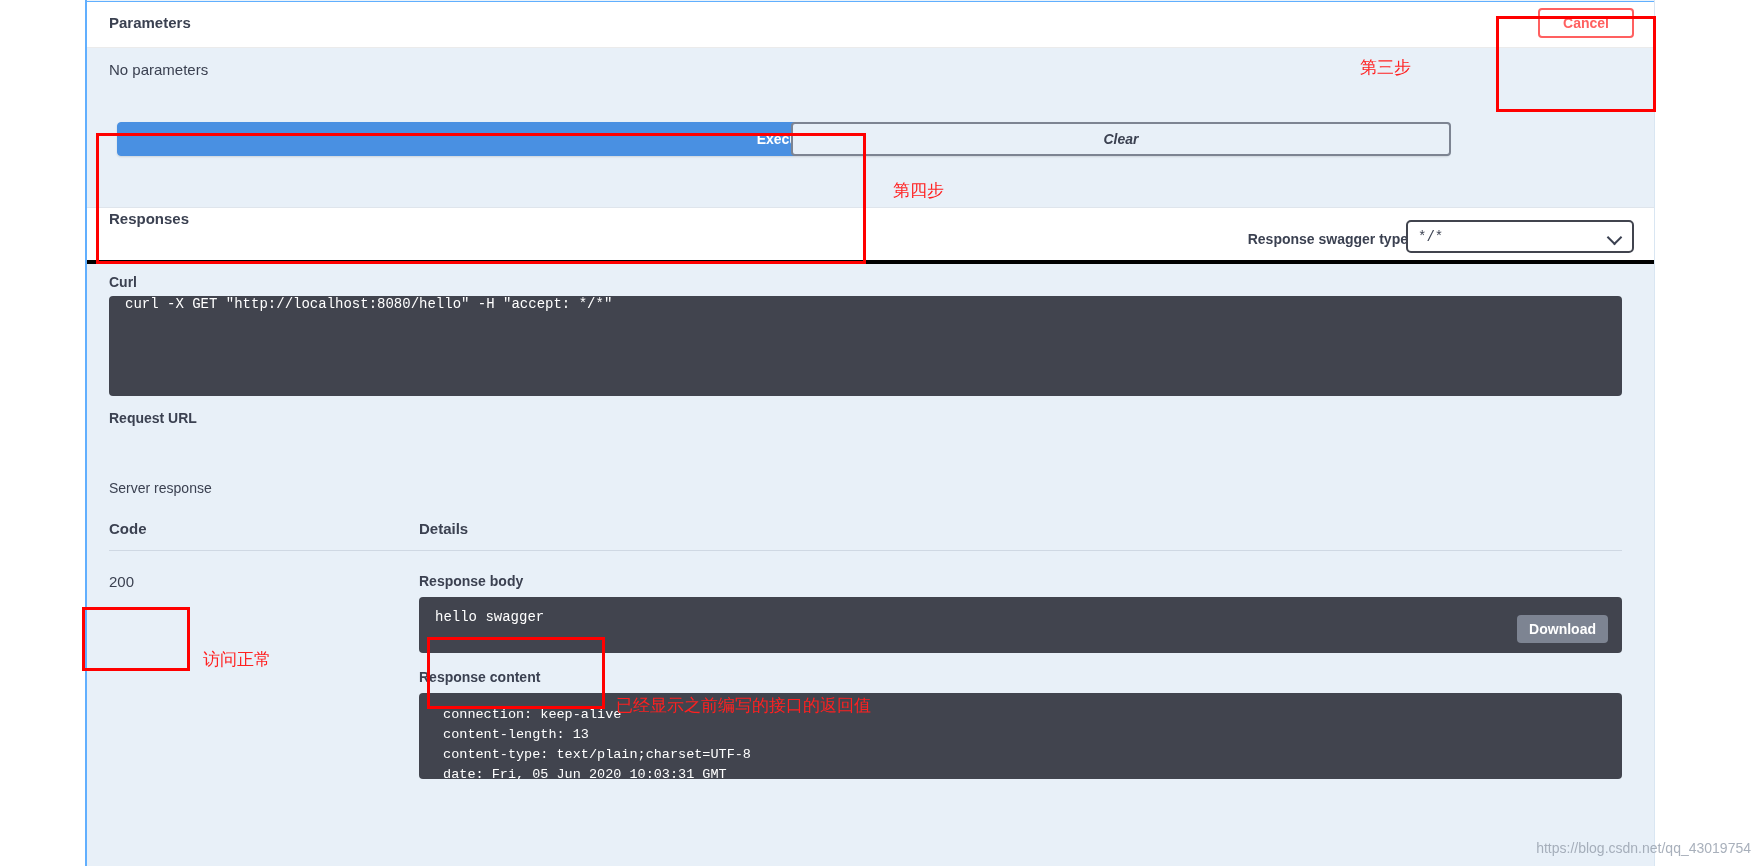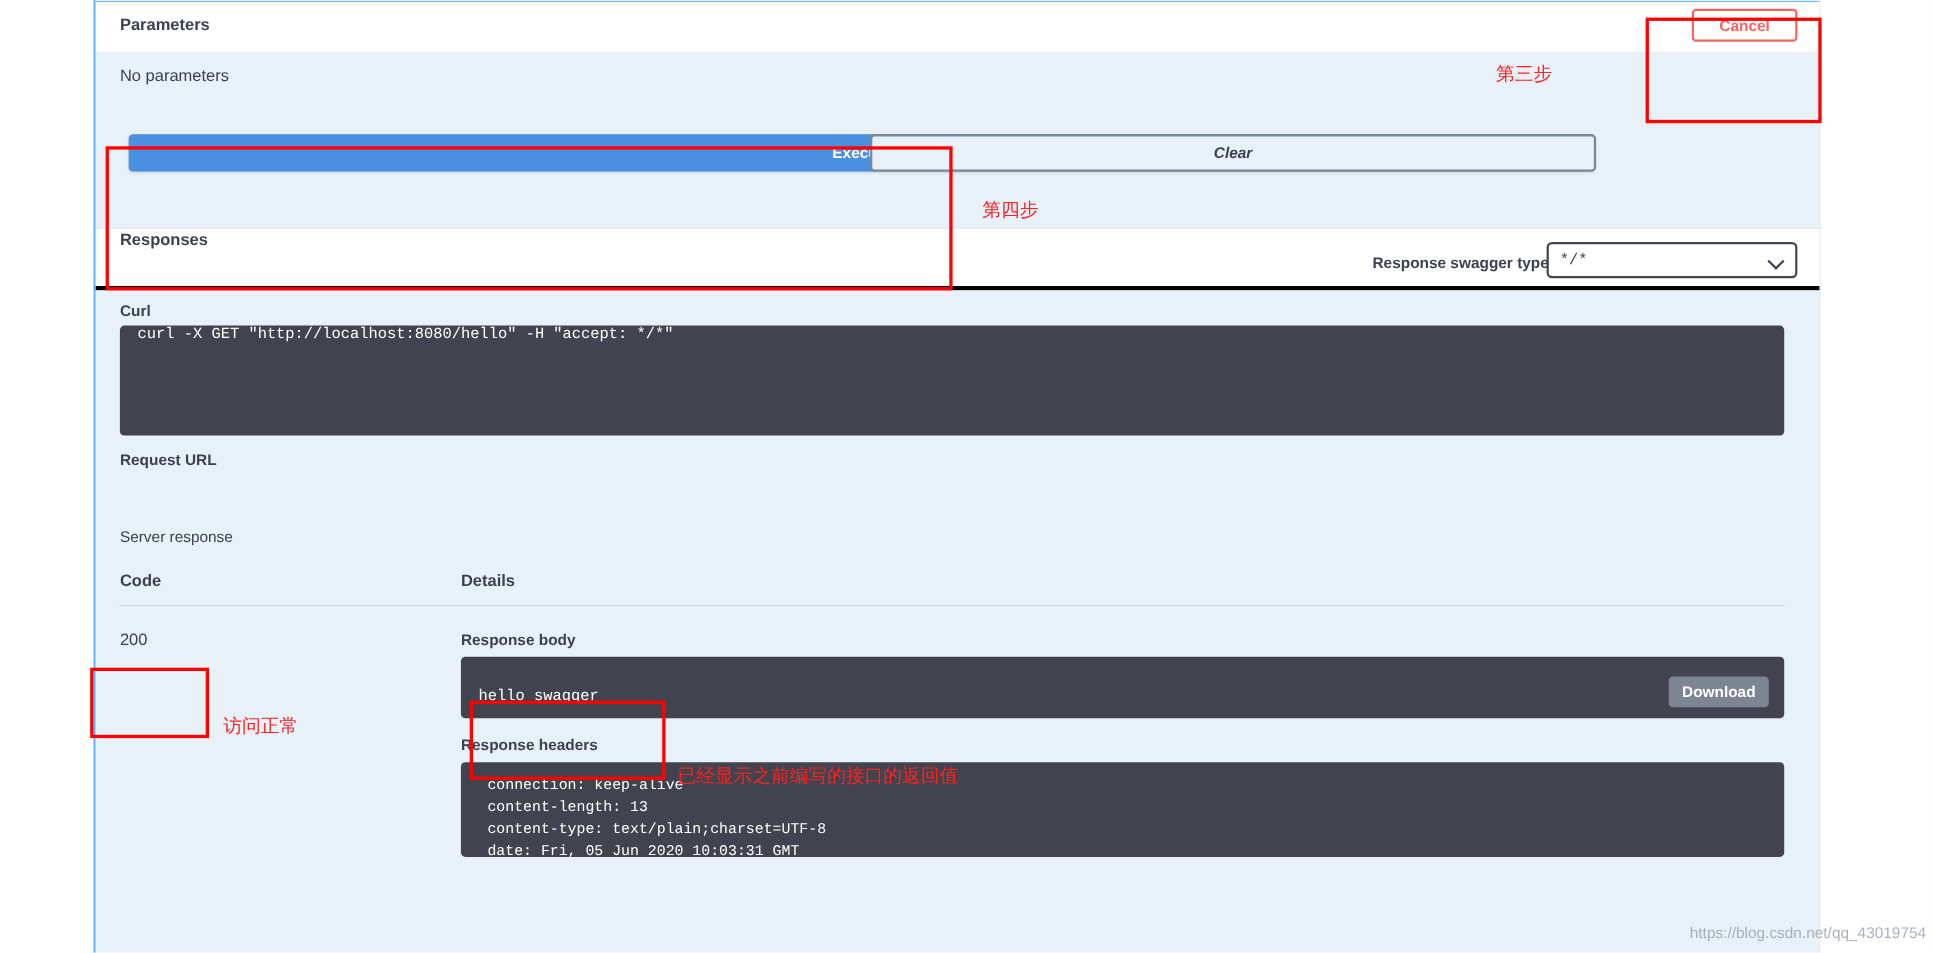--- a/index.html
+++ b/index.html
@@ -273,21 +273,21 @@
 
   .rb-label { font-size: 14px; font-weight: bold; color: #3b4151; margin-bottom: 8px; }
   .rb-box {
     position: relative;
     background: #41444e;
     border-radius: 4px;
     height: 56px;
     color: #ffffff;
     font-family: "Liberation Mono", "DejaVu Sans Mono", monospace;
     font-size: 14px;
-    padding: 28px 16px;
+    padding: 12px 16px;
   }
   .btn-download {
     position: absolute;
     right: 14px;
     bottom: 10px;
     background: #7d8492;
     border: none;
     border-radius: 4px;
     color: #ffffff;
     font-size: 14px;
@@ -388,21 +388,21 @@
           <span class="c-details">Details</span>
         </div>
         <div class="rt-row">
           <div class="c-code">200</div>
           <div class="c-details">
             <div class="rb-label">Response body</div>
             <div class="rb-box">
               <span>hello swagger</span>
               <button class="btn-download">Download</button>
             </div>
-            <div class="rh-label">Response headers</div>
+            <div class="rh-label">Response content</div>
             <div class="rh-box"> connection: keep-alive 
  content-length: 13 
  content-type: text/plain;charset=UTF-8 
  date: Fri, 05 Jun 2020 10:03:31 GMT 
  keep-alive: timeout</div>
           </div>
         </div>
       </div>
 
     </div>

